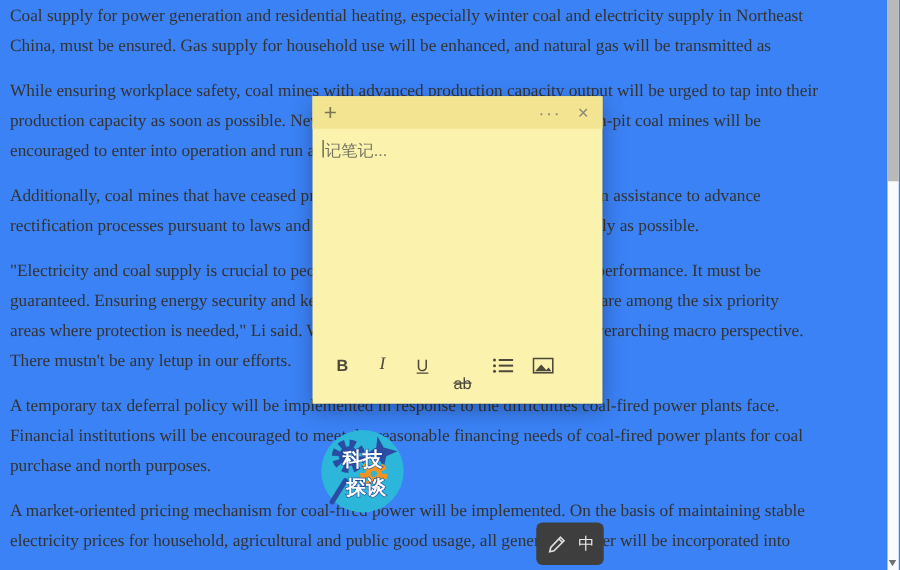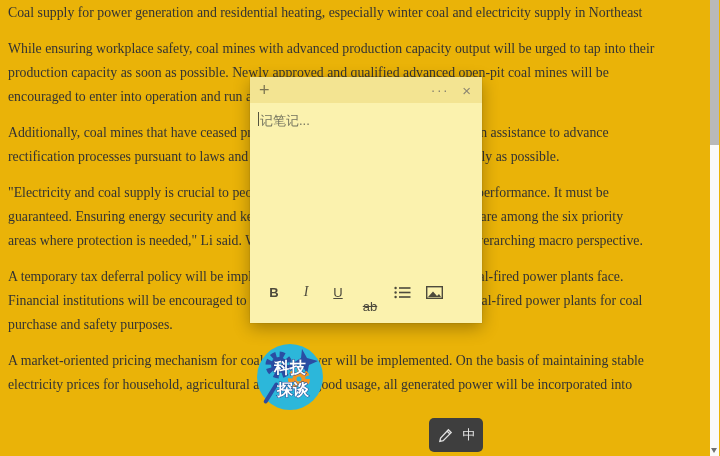--- a/index.html
+++ b/index.html
@@ -1,17 +1,17 @@
 <!DOCTYPE html>
 <html><head>
 <meta charset="utf-8">
 <style>
   * { margin:0; padding:0; box-sizing:border-box; }
   html,body { width:720px; height:456px; overflow:hidden; background:#ffffff; }
-  #stage { position:relative; width:720px; height:456px; background:#eab308;
+  #stage { position:relative; width:720px; height:456px; background:#3b82f6;
            font-family:"Liberation Serif", serif; }
 
   
   .doc { position:absolute; left:8px; top:1px; width:705px; color:#333333;
          font-size:13.8px; line-height:24px; }
   .doc p { margin:0 0 12px 0; }
   .doc .ln { white-space:nowrap; height:24px; }
 
   
   .note { position:absolute; left:250px; top:77px; width:232px; height:246px;
@@ -54,39 +54,41 @@
                    border-top:5px solid #707070; cursor:pointer; }
 </style>
 </head>
 <body>
 
 <div id="stage">
 
   <div class="doc">
     <p>
       <span class="ln" style="display:block">Coal supply for power generation and residential heating, especially winter coal and electricity supply in Northeast</span>
+      <span class="ln" style="display:block">China, must be ensured. Gas supply for household use will be enhanced, and natural gas will be transmitted as</span>
     </p>
     <p>
       <span class="ln" style="display:block">While ensuring workplace safety, coal mines with advanced production capacity output will be urged to tap into their</span>
       <span class="ln" style="display:block">production capacity as soon as possible. Newly approved and qualified advanced open-pit coal mines will be</span>
       <span class="ln" style="display:block">encouraged to enter into operation and run at full capacity.</span>
     </p>
     <p>
       <span class="ln" style="display:block">Additionally, coal mines that have ceased production due to irregularities will be given assistance to advance</span>
       <span class="ln" style="display:block">rectification processes pursuant to laws and regulations, and resume production as early as possible.</span>
     </p>
     <p>
       <span class="ln" style="display:block">"Electricity and coal supply is crucial to people's daily livelihoods and the economic performance. It must be</span>
       <span class="ln" style="display:block">guaranteed. Ensuring energy security and keeping industrial and supply chains stable are among the six priority</span>
       <span class="ln" style="display:block">areas where protection is needed," Li said. We must view this issue clearly from an overarching macro perspective.</span>
+      <span class="ln" style="display:block">There mustn't be any letup in our efforts.</span>
     </p>
     <p>
       <span class="ln" style="display:block">A temporary tax deferral policy will be implemented in response to the difficulties coal-fired power plants face.</span>
       <span class="ln" style="display:block">Financial institutions will be encouraged to meet the reasonable financing needs of coal-fired power plants for coal</span>
-      <span class="ln" style="display:block">purchase and safety purposes.</span>
+      <span class="ln" style="display:block">purchase and north purposes.</span>
     </p>
     <p>
       <span class="ln" style="display:block">A market-oriented pricing mechanism for coal-fired power will be implemented. On the basis of maintaining stable</span>
       <span class="ln" style="display:block">electricity prices for household, agricultural and public good usage, all generated power will be incorporated into</span>
     </p>
   </div>
 
   <div class="logo">
     <svg width="68" height="68" viewBox="0 0 68 68">
       <circle cx="34" cy="34" r="33" fill="#2cb7da"></circle>

